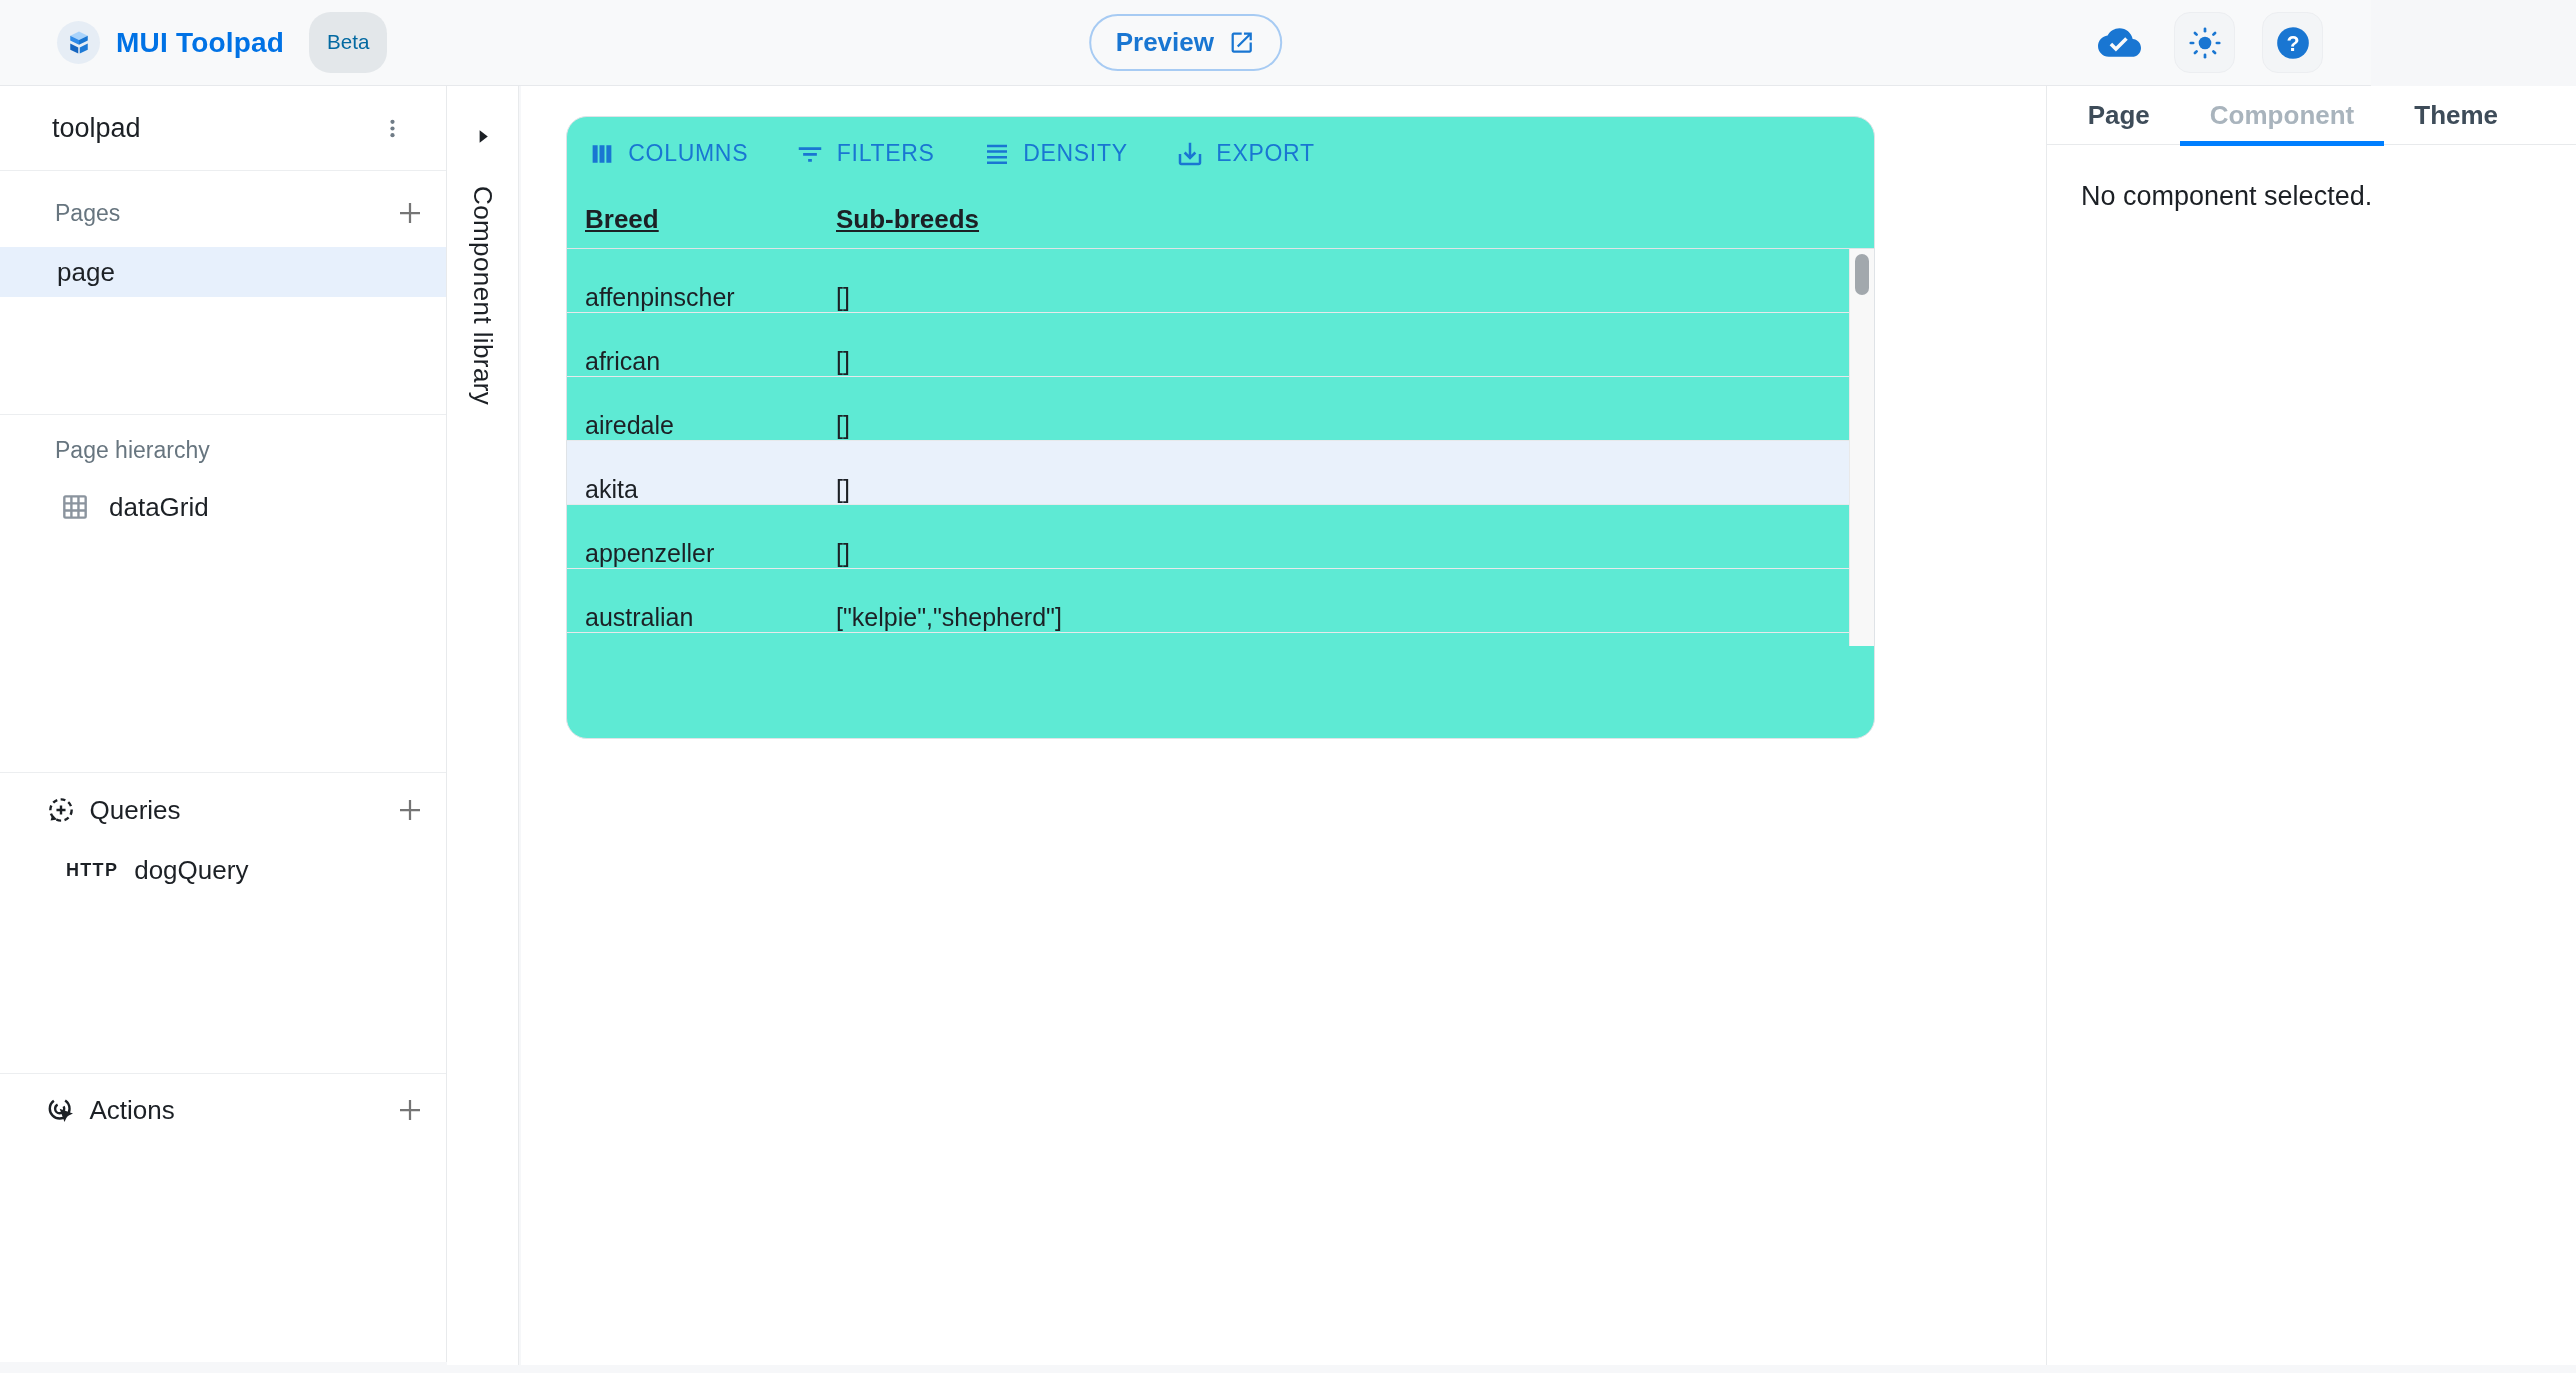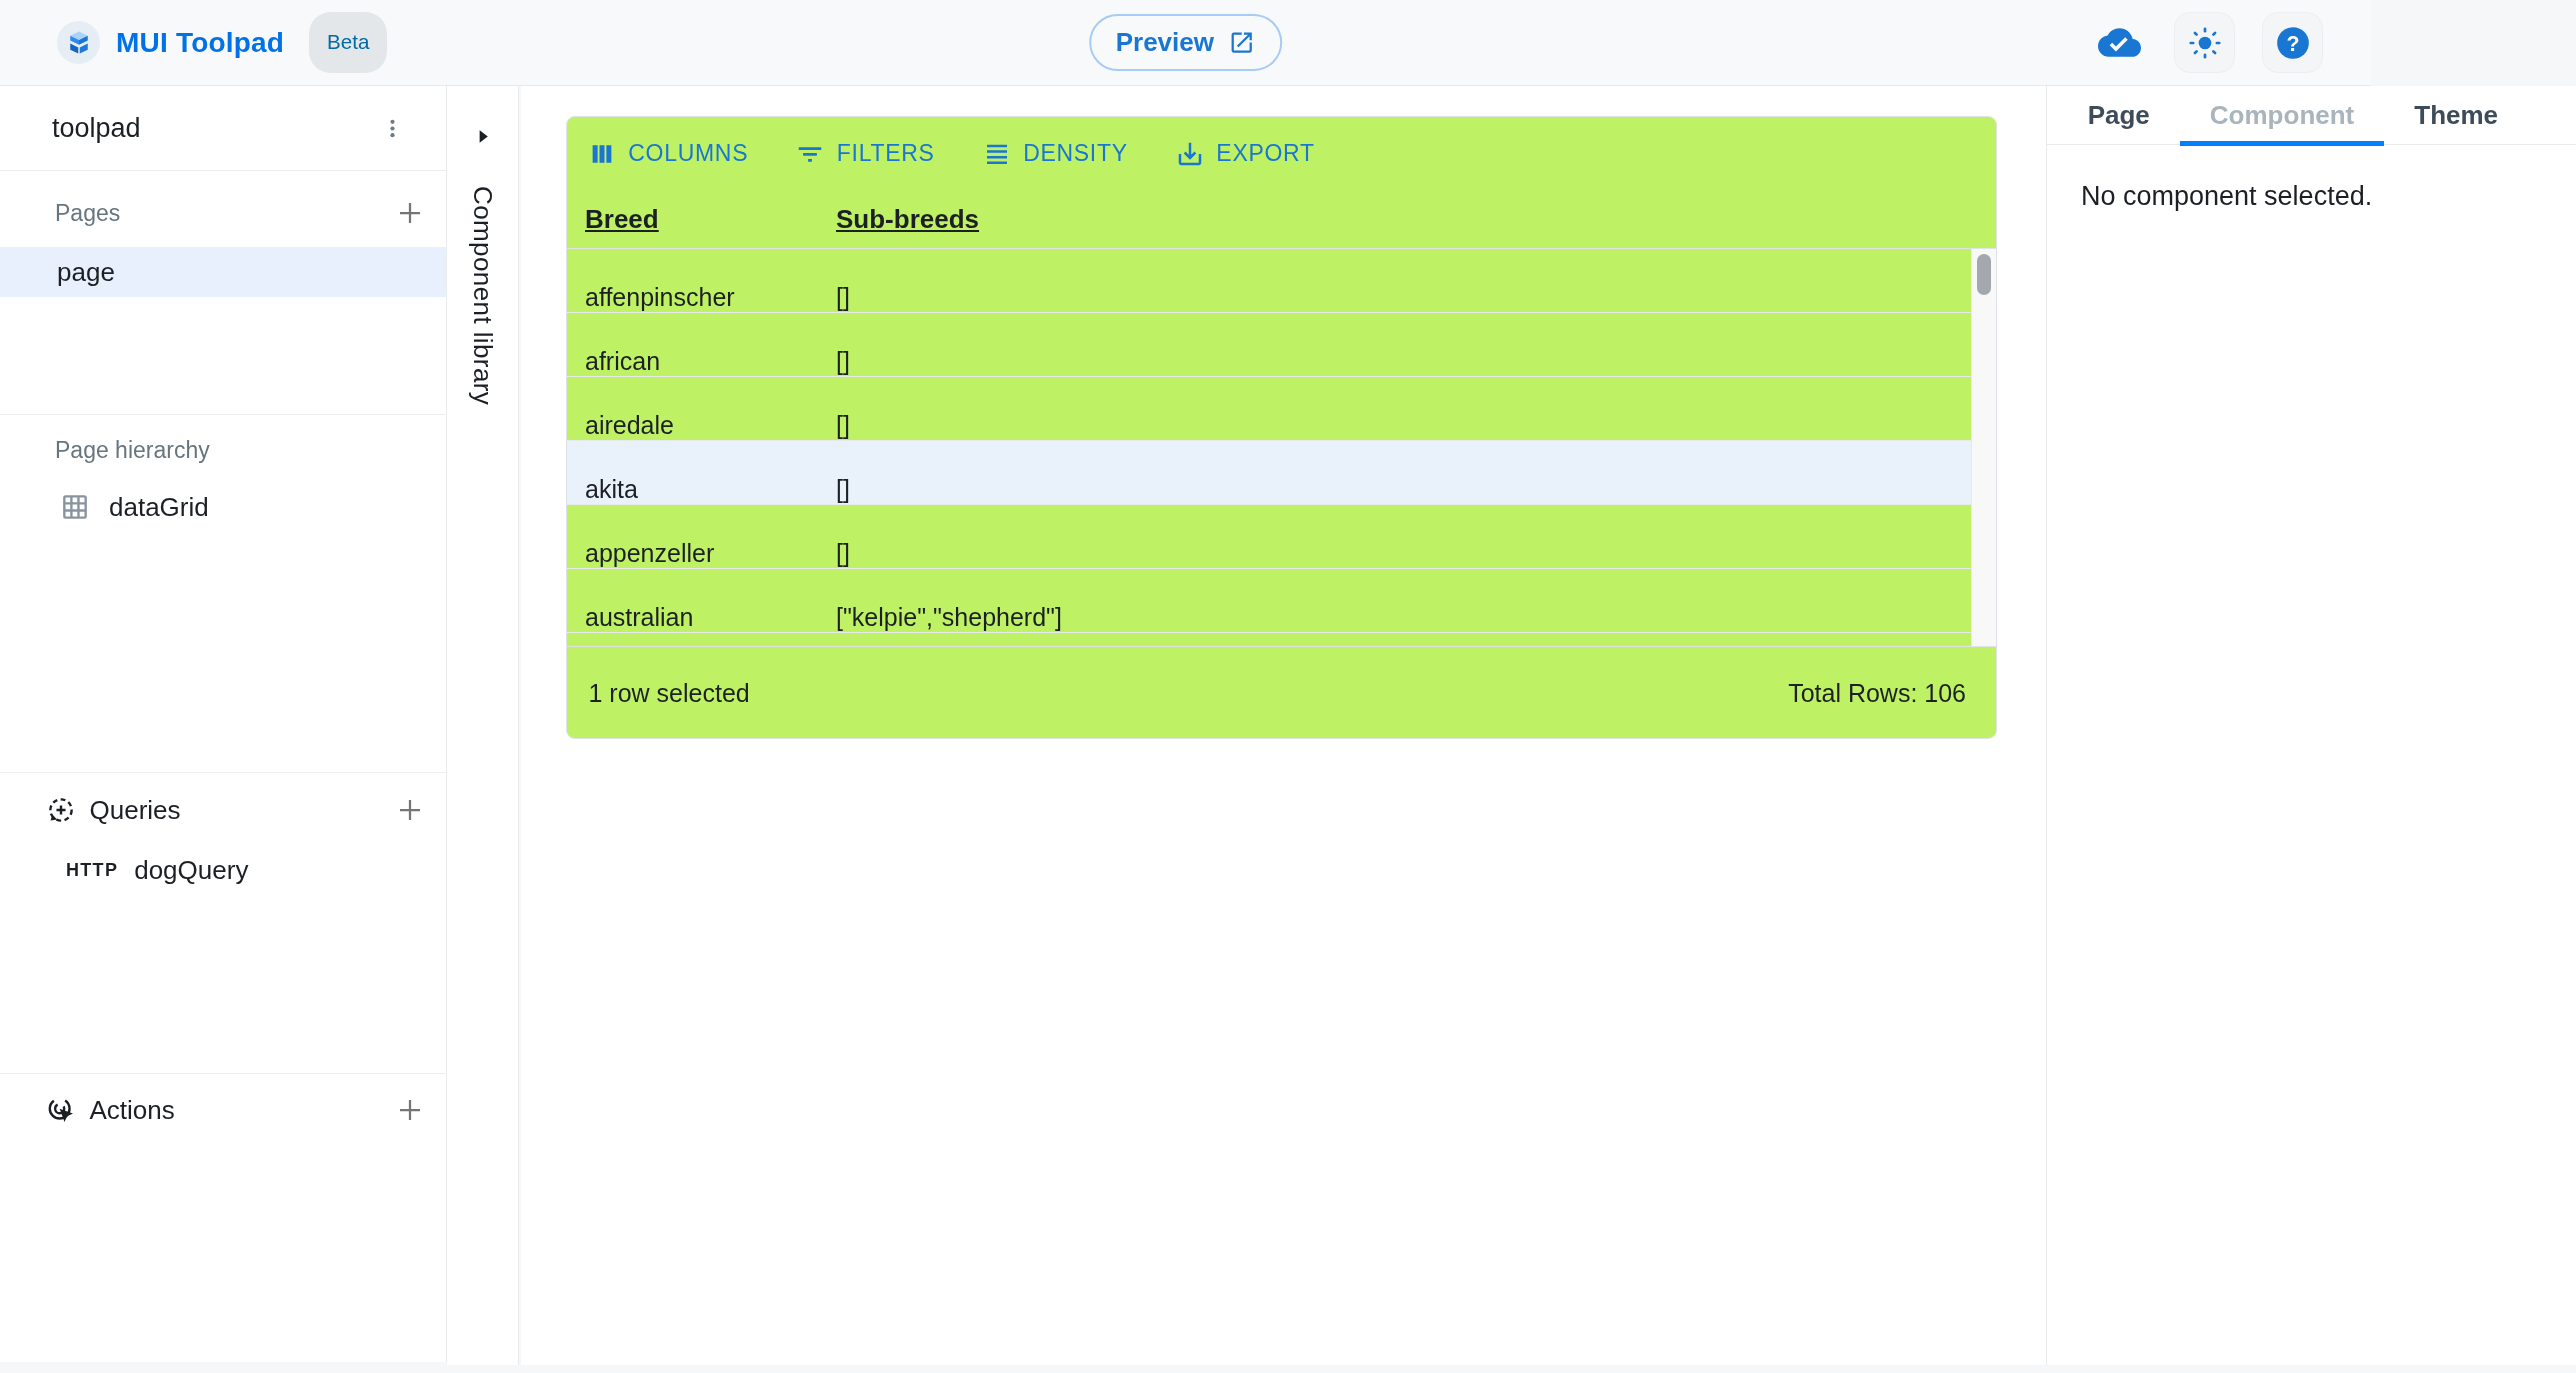--- a/index.html
+++ b/index.html
@@ -35,21 +35,21 @@
   .http-chip { font-size:18px; font-weight:700; letter-spacing:1.3px; color:#1c2025; }
   .actions-head { top:991px; height:66px; padding:0 12.5px 0 45px; gap:12.5px; }
 
   
   .lib-strip { position:absolute; left:447px; top:86px; width:72px; bottom:9px; background:#ffffff; border-right:1.8px solid #e8eaec; }
   .lib-chevron { position:absolute; top:39px; left:50%; transform:translateX(-50%); cursor:pointer; line-height:0; }
   .lib-label { position:absolute; top:100px; left:50%; transform:translateX(-50%); writing-mode:vertical-rl; font-size:26px; color:#1c2025; letter-spacing:0.4px; white-space:nowrap; cursor:pointer; }
 
   
   .canvas { position:absolute; left:521px; top:86px; right:530px; bottom:9px; background:#ffffff; }
-  .grid-card { position:absolute; left:45px; top:30px; width:1431px; height:623px; background:#bef264; border:1.8px solid #dfe3e7; border-radius:9px; overflow:hidden; }
+  .grid-card { position:absolute; left:45px; top:30px; width:1309px; height:623px; background:#5eead4; border:1.8px solid #dfe3e7; border-radius:21px; overflow:hidden; }
   .grid-toolbar { height:73px; display:flex; align-items:center; gap:47px; padding-left:19.7px; }
   .tb-btn { display:flex; align-items:center; gap:11.6px; color:#1976d2; font-size:23px; font-weight:500; letter-spacing:0.7px; background:none; border:none; cursor:pointer; font-family:inherit; }
   .grid-header { height:59px; display:flex; align-items:center; border-bottom:1.8px solid #e0e3e6; font-size:26px; font-weight:700;text-decoration:underline; }
   .col-breed { width:269px; padding-left:18px; }
   .col-sub { flex:1; }
   .grid-rows { position:relative; height:397px; overflow:hidden; }
   .grid-row { height:64px; display:flex; align-items:flex-end; font-size:25px; border-bottom:1.8px solid #e7e9eb; cursor:pointer; }
   .grid-row.selected { background:#e9f1fb; }
   .grid-row.partial { height:10.7px; border-bottom:none; }
   .vscroll { position:absolute; top:0; right:0; bottom:0; width:25px; background:#f8f8f8; border-left:1.8px solid #e9e9e9; }
@@ -272,24 +272,20 @@
           <div class="col-breed">australian</div>
           <div class="col-sub">["kelpie","shepherd"]</div>
         </div>
         <div class="grid-row partial"></div>
 
         <div class="vscroll">
           <div class="vthumb"></div>
         </div>
       </div>
 
-      <div class="grid-footer">
-        <span>1 row selected</span>
-        <span class="total-rows">Total Rows: 106</span>
-      </div>
 
     </div>
   </div>
 
   <div class="right-panel">
     <div class="tabs">
       <div class="tab">Page</div>
       <div class="tab selected">Component</div>
       <div class="tab">Theme</div>
     </div>

